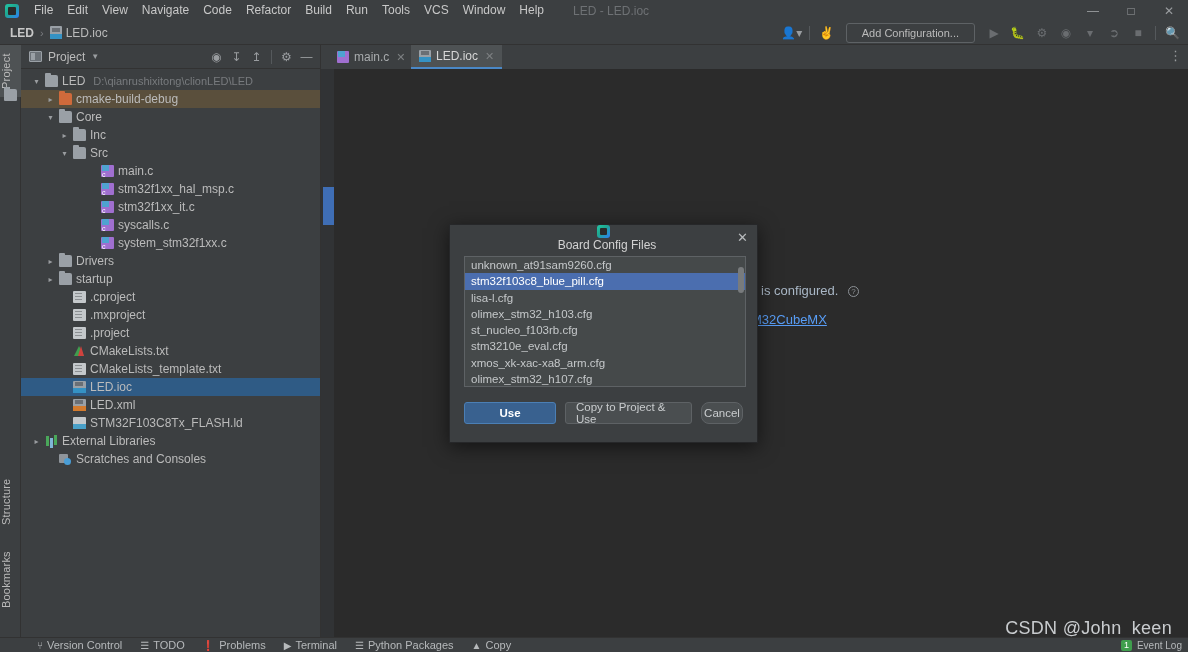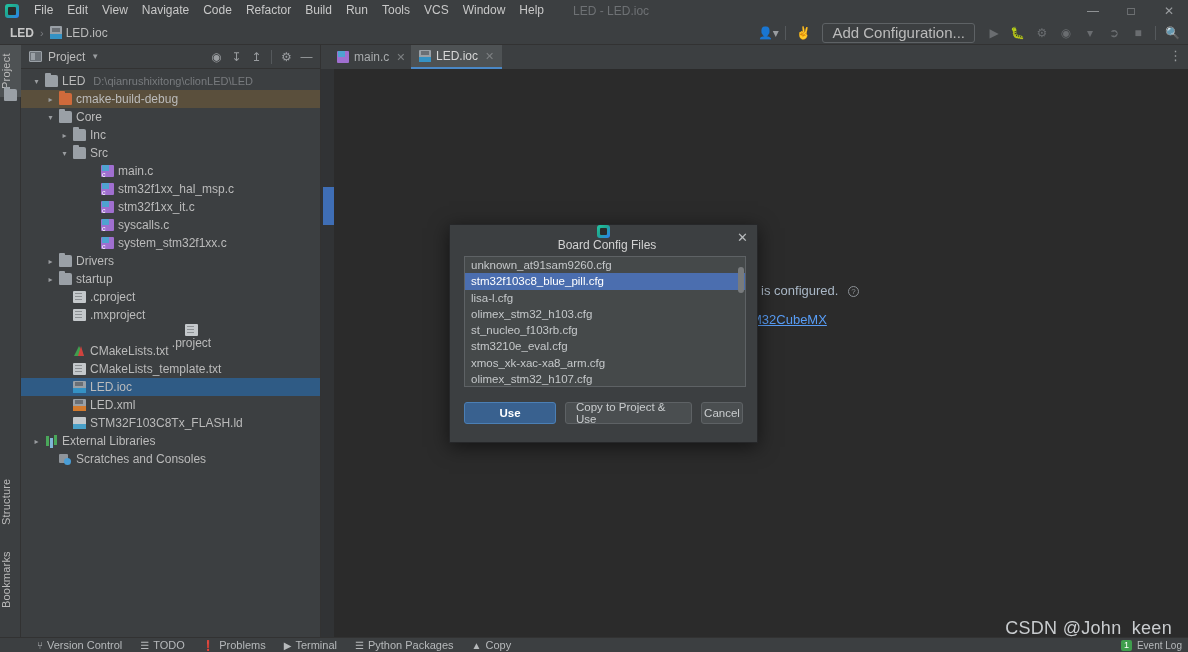--- a/index.html
+++ b/index.html
@@ -61,21 +61,21 @@
     background:#6a6f75;
   }
   .navbar-right{ position:absolute; right:4px; top:0; height:24px; display:flex; align-items:center; gap:2px;}
   .tb-ic{
     width:22px;height:20px;display:flex;align-items:center;justify-content:center;
     color:#9a9da0;font-size:12px;
   }
   .tb-ic.dim{ color:#6a6d70; }
   .addcfg{
     border:1px solid #5e6265; border-radius:3px; color:#bbbbbb;
-    padding:2px 9px; font-size:15px; margin:0 6px; line-height:14px;
+    padding:2px 15px; font-size:11px; margin:0 6px; line-height:14px;
   }
   .vsep{ width:1px; height:14px; background:#55595c; margin:0 4px; }
 
   
   .leftstrip{
     position:absolute; left:0; top:45px; width:21px; height:592px;
     background:#3c3f41; border-right:1px solid #323232;
   }
   .vtab{
     position:absolute; left:0; width:21px;
@@ -247,21 +247,21 @@
   .btn{
     height:22px; border-radius:3px; font-size:11.5px; display:flex;
     align-items:center; justify-content:center; color:#c9ccce;
     border:1px solid #5e6265; background:#4a4e50; padding:0 10px;
   }
   .btn.primary{
     background:#39618f; border-color:#4b7fb5; color:#ffffff; font-weight:bold;
     width:92px;
   }
   .btn.wide{ width:127px; }
-  .btn.cancel{ width:42px; }
+  .btn.cancel{ width:42px;border-radius:8px; }
 
   
   .toolwindowbar{
     position:absolute; left:0; top:637px; width:1188px; height:15px;
     background:#3c3f41; display:flex; align-items:center; border-top:1px solid #323232;
   }
   .twb-item{
     display:flex; align-items:center; gap:4px; font-size:11px; color:#b6b9bb;
     padding:0 9px; height:15px;
   }
@@ -417,21 +417,21 @@
         <div class="trow" style="padding-left: 38px;">
           <span class="arrow none"></span>
           <span class="ic doc" style="margin-left: 3px;"></span>
           <span class="tlabel">.cproject</span>
         </div>
         <div class="trow" style="padding-left: 38px;">
           <span class="arrow none"></span>
           <span class="ic doc" style="margin-left: 3px;"></span>
           <span class="tlabel">.mxproject</span>
         </div>
-        <div class="trow" style="padding-left: 38px; flex-direction: column;">
+        <div class="trow" style="padding-left: 38px;">
           <span class="arrow none"></span>
           <span class="ic doc" style="margin-left: 3px;"></span>
           <span class="tlabel">.project</span>
         </div>
         <div class="trow" style="padding-left: 38px;">
           <span class="arrow none"></span>
           <span class="ic cmake" style="margin-left: 3px;"></span>
           <span class="tlabel">CMakeLists.txt</span>
         </div>
         <div class="trow" style="padding-left: 38px;">

